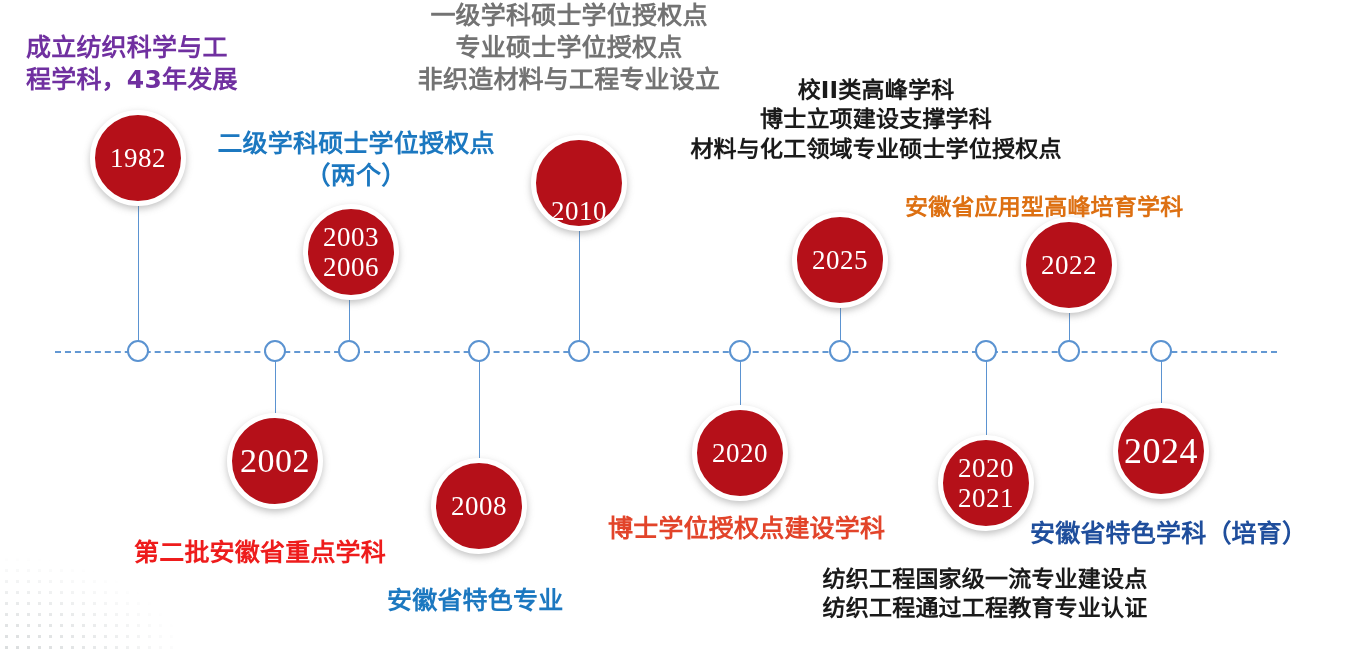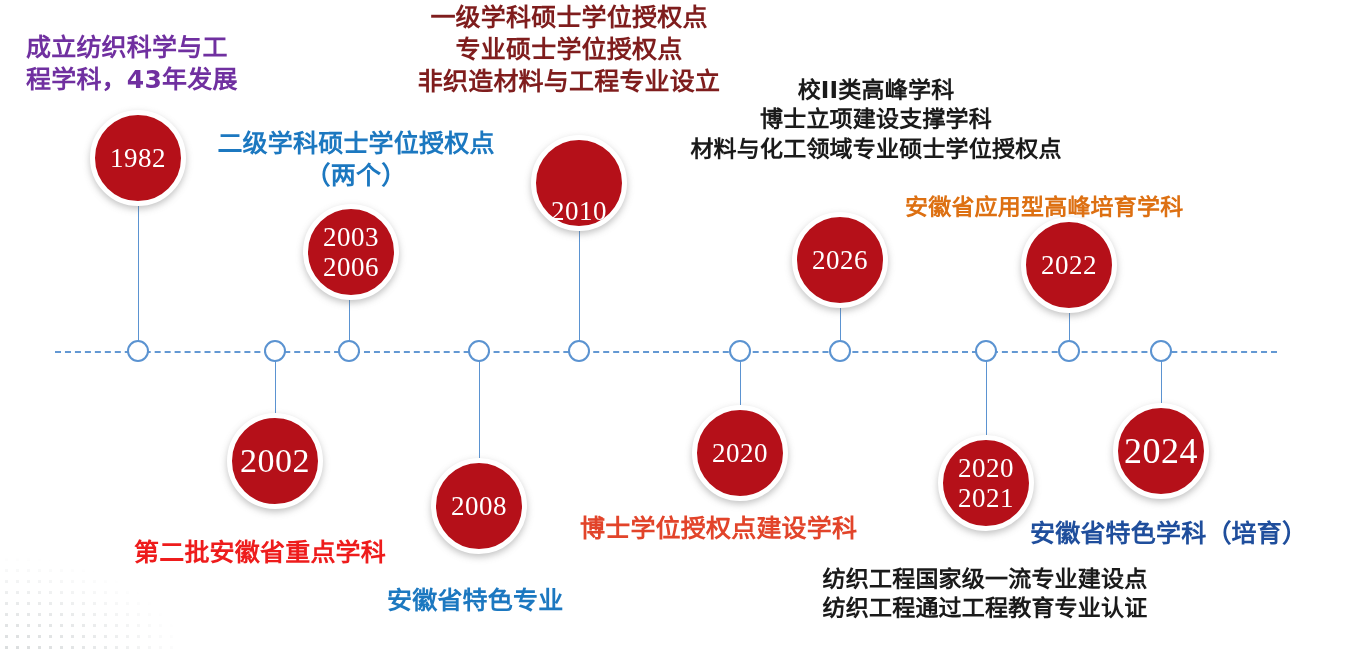--- a/index.html
+++ b/index.html
@@ -75,21 +75,21 @@
   
   .label {
     position: absolute;
     font-weight: bold;
     line-height: 1.28;
     white-space: pre-line;
     letter-spacing: .2px;
   }
   .lbl-purple { color: #7030a0; }
   .lbl-blue   { color: #1c78c0; }
-  .lbl-green  { color: #7f1d1d; }
+  .lbl-green  { color: #737373; font-family: Liberation Mono, monospace; }
   .lbl-black  { color: #1a1a1a; }
   .lbl-orange { color: #dd7012; }
   .lbl-red    { color: #ee1c1c; }
   .lbl-orange2{ color: #e2442a; }
   .lbl-navy   { color: #1f4e9c; }
 
   .ta-c { text-align: center; }
   .ta-l { text-align: left; }
 </style>
 </head>
@@ -130,21 +130,21 @@
   <div class="bubble" style="left:303px; top:204px; width:96px; height:96px; font-size:27px;">
     <span>2003</span>
     <span>2006</span>
   </div>
 
   <div class="bubble" style="left:531px; top:135px; width:96px; height:96px; font-size:27px;justify-content:flex-end;">
     <span>2010</span>
   </div>
 
   <div class="bubble" style="left:792px; top:212px; width:96px; height:96px; font-size:27px;">
-    <span>2026</span>
+    <span>2025</span>
   </div>
 
   <div class="bubble" style="left:1021px; top:217px; width:96px; height:96px; font-size:27px;">
     <span>2022</span>
   </div>
 
   <div class="bubble" style="left:227px; top:413px; width:96px; height:96px; font-size:34px;">
     <span>2002</span>
   </div>
 
@@ -178,20 +178,20 @@
   <div class="label lbl-black ta-c" style="left:636px; top:76px; width:480px; font-size:23px;">校II类高峰学科
 博士立项建设支撑学科
 材料与化工领域专业硕士学位授权点</div>
 
   <div class="label lbl-orange ta-l" style="left:905px; top:193px; width:360px; font-size:23px;">安徽省应用型高峰培育学科</div>
 
   <div class="label lbl-red ta-l" style="left:134px; top:537px; width:320px; font-size:25px;">第二批安徽省重点学科</div>
 
   <div class="label lbl-blue ta-l" style="left:387px; top:585px; width:260px; font-size:25px;">安徽省特色专业</div>
 
-  <div class="label lbl-orange2 ta-l" style="left:580px; top:513px; width:340px; font-size:25px;">博士学位授权点建设学科</div>
+  <div class="label lbl-orange2 ta-l" style="left:608px; top:513px; width:340px; font-size:25px;">博士学位授权点建设学科</div>
 
   <div class="label lbl-black ta-c" style="left:785px; top:565px; width:400px; font-size:23px;">纺织工程国家级一流专业建设点
 纺织工程通过工程教育专业认证</div>
 
   <div class="label lbl-navy ta-l" style="left:1030px; top:518px; width:320px; font-size:25px;">安徽省特色学科（培育）</div>
 
 </div>
 
 </body></html>

